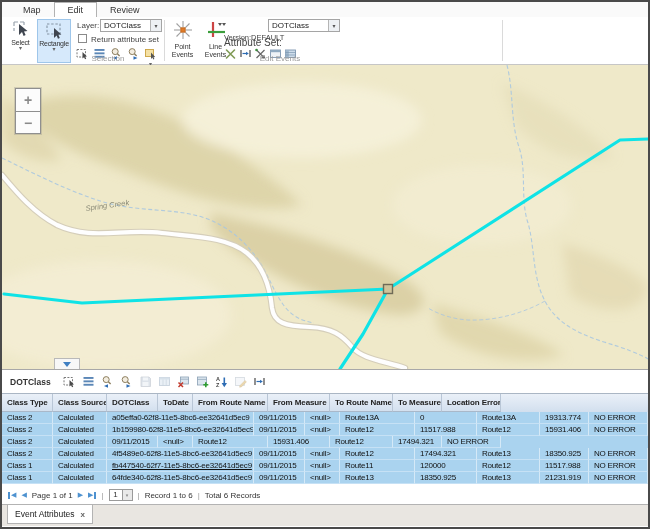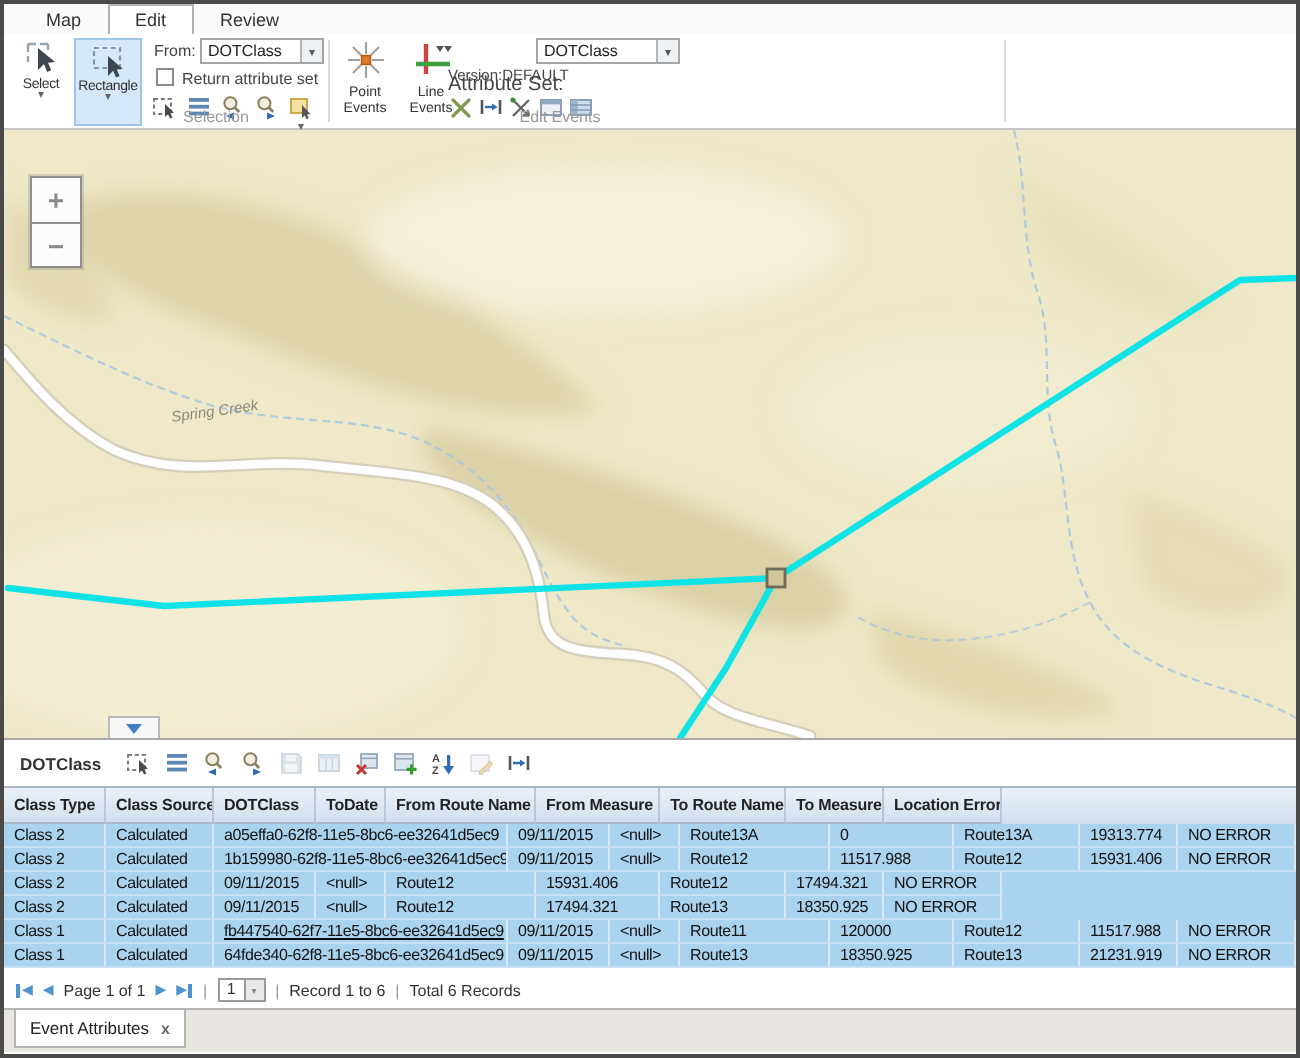--- a/index.html
+++ b/index.html
@@ -179,21 +179,21 @@
       <span class="big-ic" data-name="rectangle-select-icon">
         <svg width="20" height="20" viewBox="0 0 20 20">
             <rect x="3" y="4" width="13" height="10" fill="none" stroke="#8494a4" stroke-width="1.1" stroke-dasharray="2.4 1.8"></rect>
             <path d="M10,8 L10,18 L12.6,15.4 L14,18.8 L15.8,18 L14.4,14.8 L17.4,14.5 Z" fill="#3f4650"></path>
           </svg>
       </span>
       <span class="lbl" data-name="rectangle-tool-label">Rectangle</span>
       <span class="dda" data-name="rectangle-dropdown-arrow-icon">▾</span>
     </div>
 
-    <span class="flabel" style="left:75px;top:4px" data-name="layer-label">From:</span>
+    <span class="flabel" style="left:75px;top:4px" data-name="layer-label">Layer:</span>
     <div class="combo" style="left:98px;top:2px;width:62px" data-name="layer-combobox">
       <span class="val" data-name="layer-combobox-value">DOTClass</span>
       <span class="arrow" data-name="layer-combobox-arrow-icon">▾</span>
     </div>
     <span class="chk" style="left:76px;top:17px" data-name="return-attribute-set-checkbox"></span>
     <span class="flabel" style="left:89px;top:18px" data-name="return-attribute-set-label">Return attribute set</span>
     <div class="icon-row" style="left:74px;top:30px" data-name="selection-icon-row">
         <span class="ticon" data-name="select-by-rectangle-icon">
           <svg viewBox="0 0 13 13">
             <use href="#sym-select-by-rectangle"></use>
@@ -439,20 +439,21 @@
         <div class="td" data-name="table-cell" style="width: 35px;">&lt;null&gt;</div>
         <div class="td" data-name="table-cell" style="width: 75px;">Route12</div>
         <div class="td" data-name="table-cell" style="width: 62px;">15931.406</div>
         <div class="td" data-name="table-cell" style="width: 63px;">Route12</div>
         <div class="td" data-name="table-cell" style="width: 49px;">17494.321</div>
         <div class="td" data-name="table-cell" style="width: 59px;">NO ERROR</div>
       </div>
       <div class="trow" data-name="table-row" style="background: rgb(170, 211, 239);">
         <div class="td" data-name="table-cell" style="width: 51px;">Class 2</div>
         <div class="td" data-name="table-cell" style="width: 54px;">Calculated</div>
+        <div class="td" data-name="table-cell" style="width: 147px;">4f5489e0-62f8-11e5-8bc6-ee32641d5ec9</div>
         <div class="td" data-name="table-cell" style="width: 51px;">09/11/2015</div>
         <div class="td" data-name="table-cell" style="width: 35px;">&lt;null&gt;</div>
         <div class="td" data-name="table-cell" style="width: 75px;">Route12</div>
         <div class="td" data-name="table-cell" style="width: 62px;">17494.321</div>
         <div class="td" data-name="table-cell" style="width: 63px;">Route13</div>
         <div class="td" data-name="table-cell" style="width: 49px;">18350.925</div>
         <div class="td" data-name="table-cell" style="width: 59px;">NO ERROR</div>
       </div>
       <div class="trow" data-name="table-row" style="background: rgb(170, 211, 239);">
         <div class="td" data-name="table-cell" style="width: 51px;">Class 1</div>

